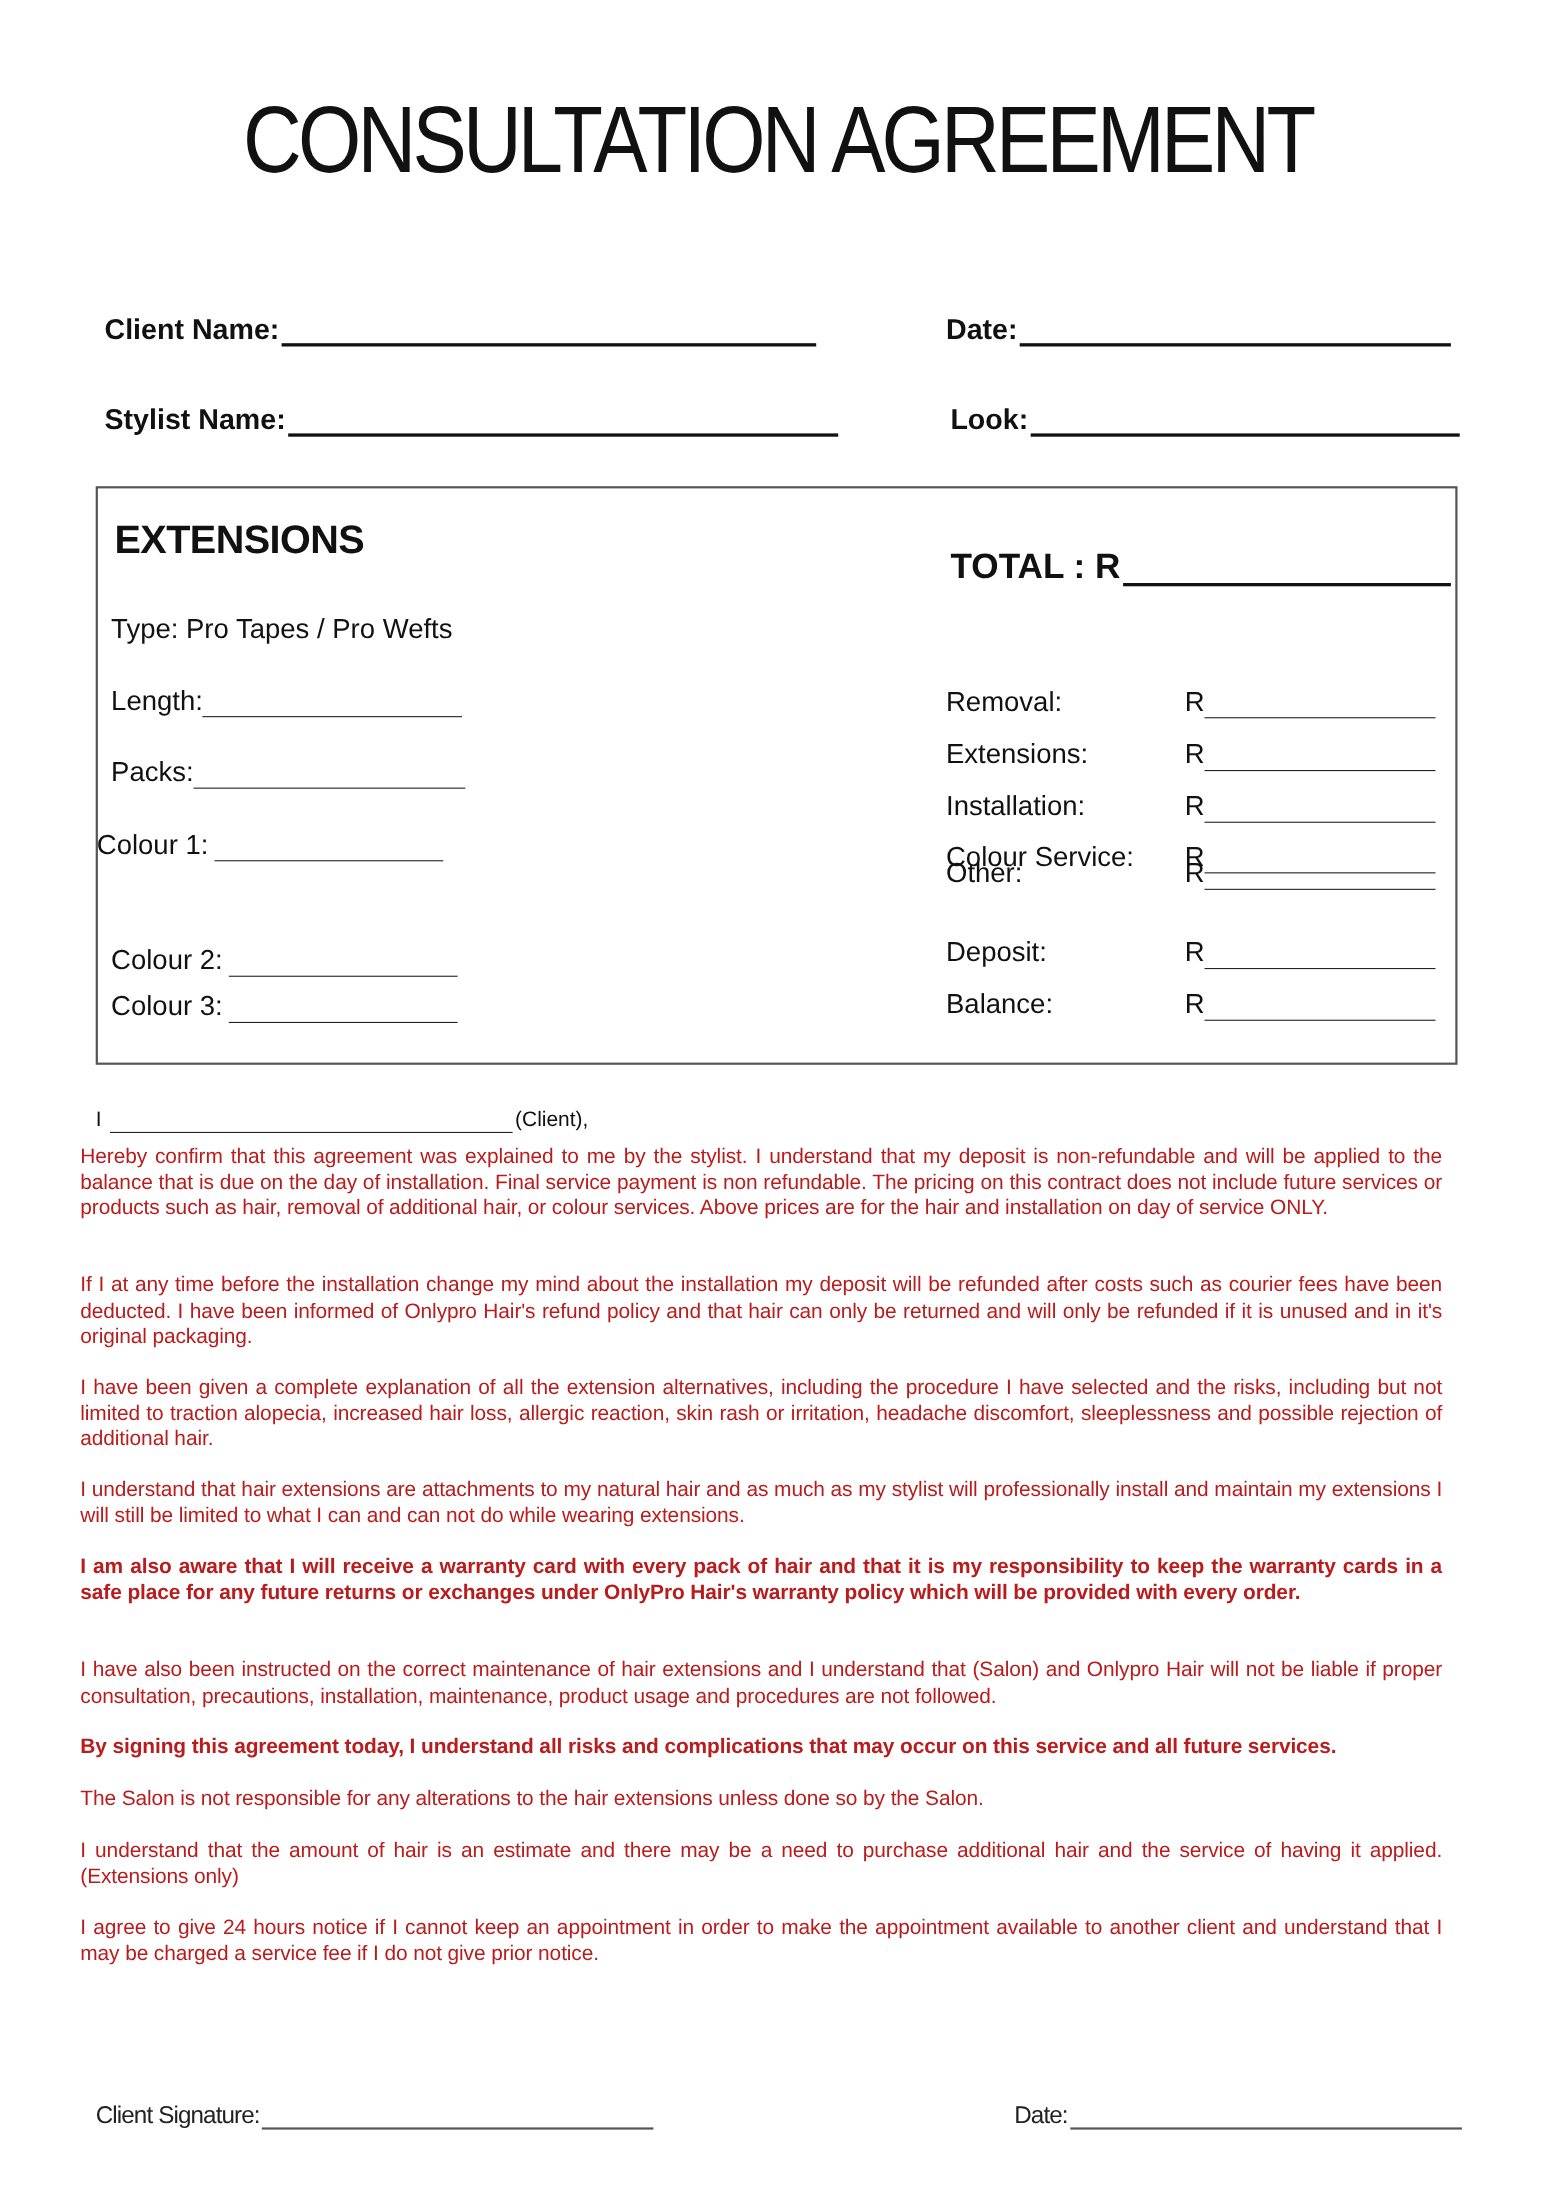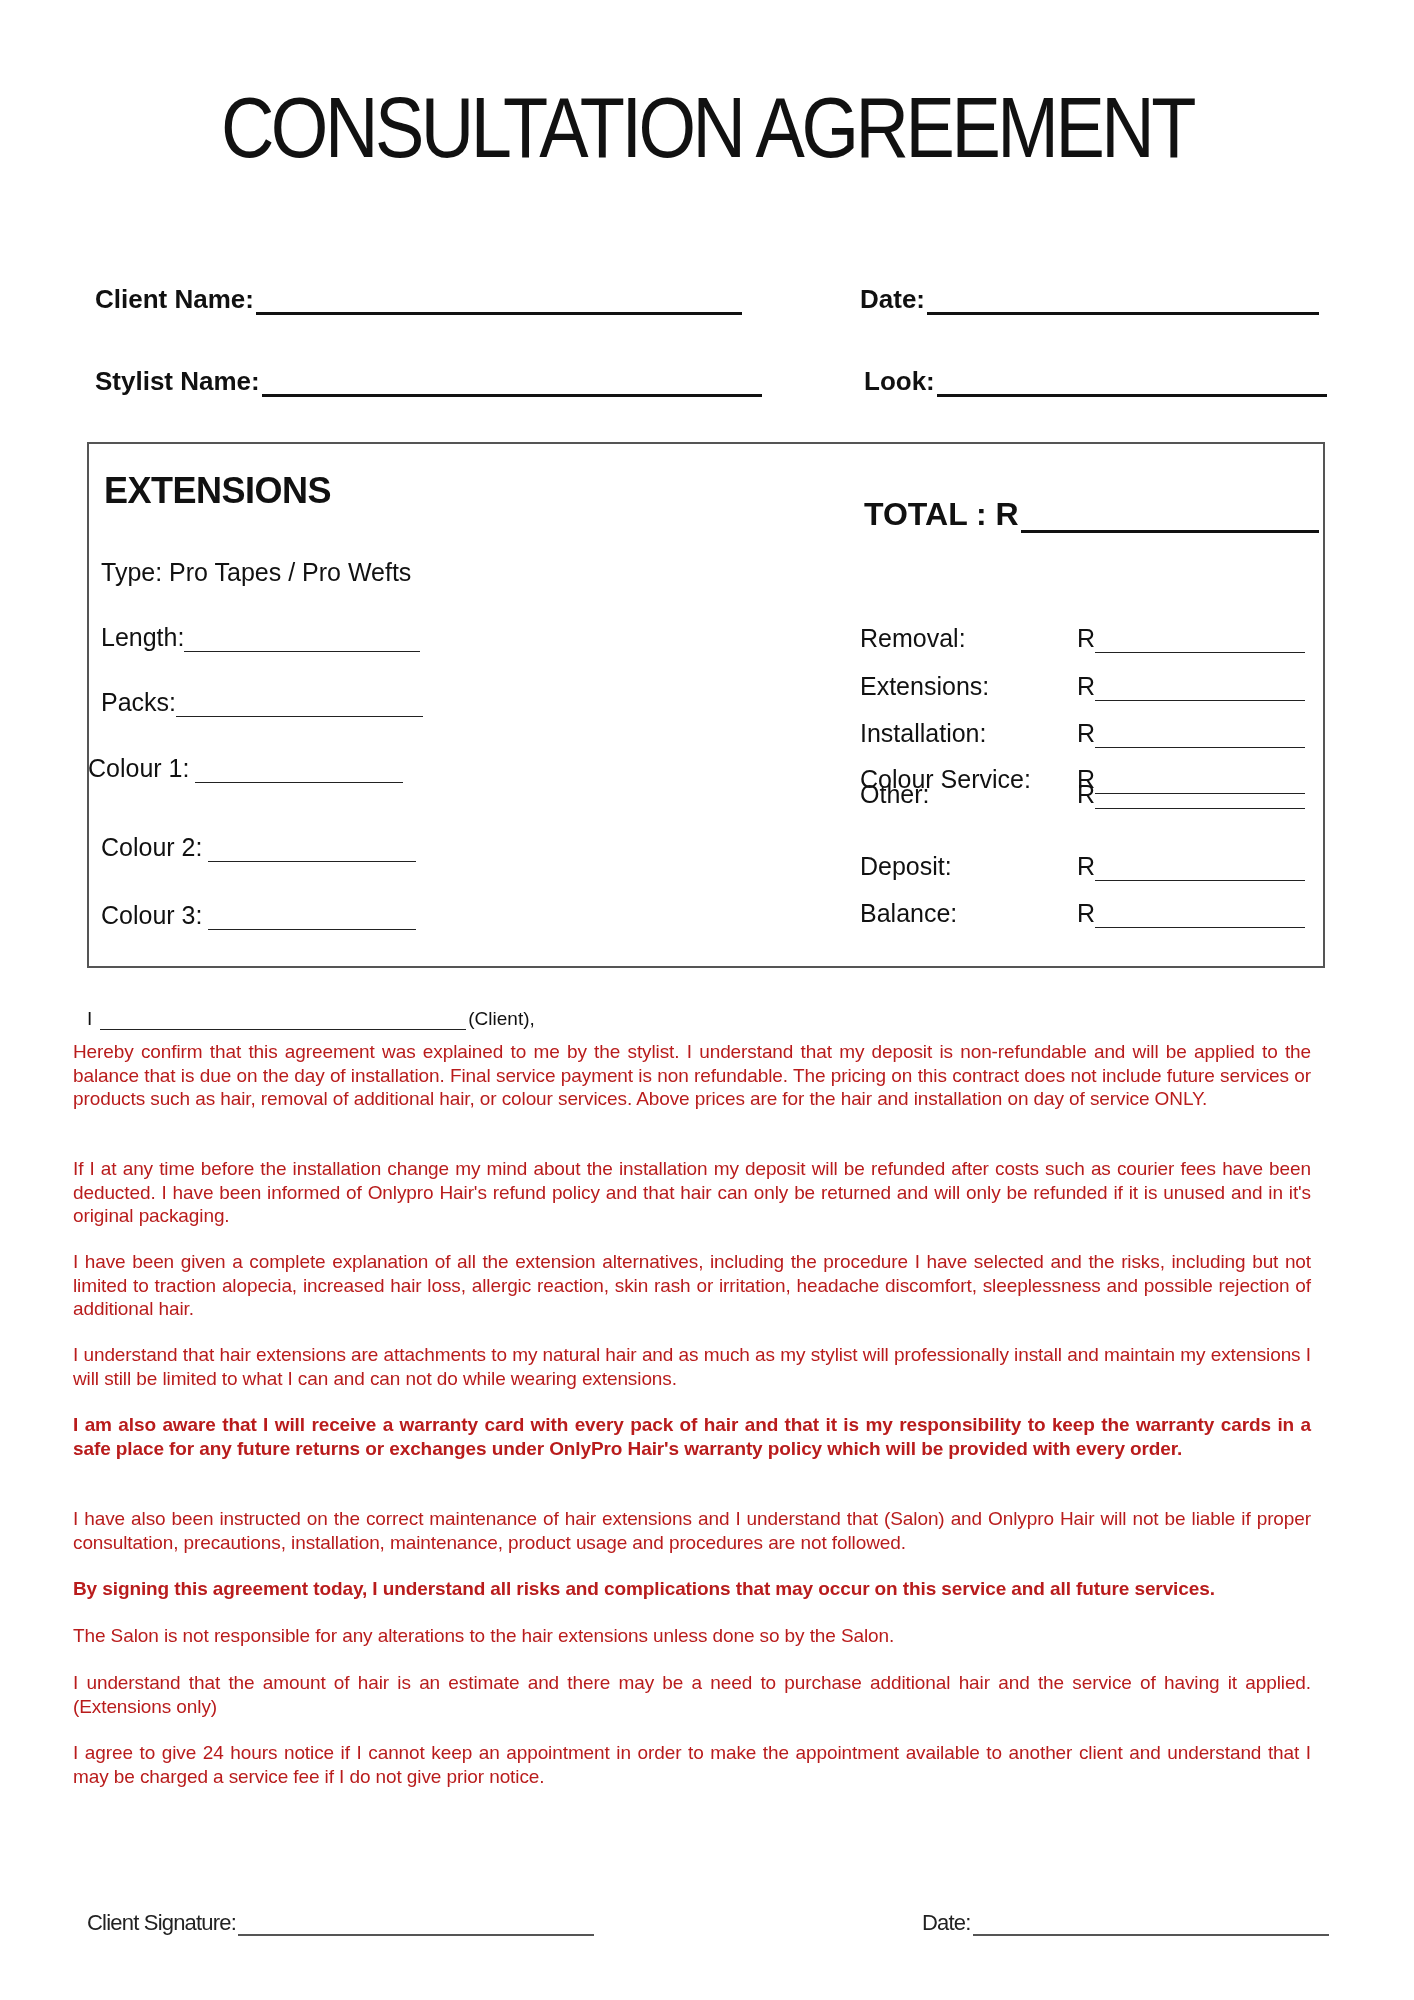--- a/index.html
+++ b/index.html
@@ -76,21 +76,21 @@
   <span class="left-line" style="width:236px;"></span>
 </div>
 <div class="abs left-field" style="left:101px; top:688px;">
   <span>Packs:</span>
   <span class="left-line" style="width:247px;"></span>
 </div>
 <div class="abs left-field" style="left:88px; top:754px;text-align:center;">
   <span>Colour 1: </span>
   <span class="left-line" style="width:208px; margin-left:6px;"></span>
 </div>
-<div class="abs left-field" style="left:101px; top:833px;">
+<div class="abs left-field" style="left:101px; top:859px;">
   <span>Colour 2: </span>
   <span class="left-line" style="width:208px; margin-left:6px;"></span>
 </div>
 <div class="abs left-field" style="left:101px; top:901px;">
   <span>Colour 3: </span>
   <span class="left-line" style="width:208px; margin-left:6px;"></span>
 </div>
 
 <div class="abs price-row" style="top:624px;">
   <span class="price-label">Removal:</span>

